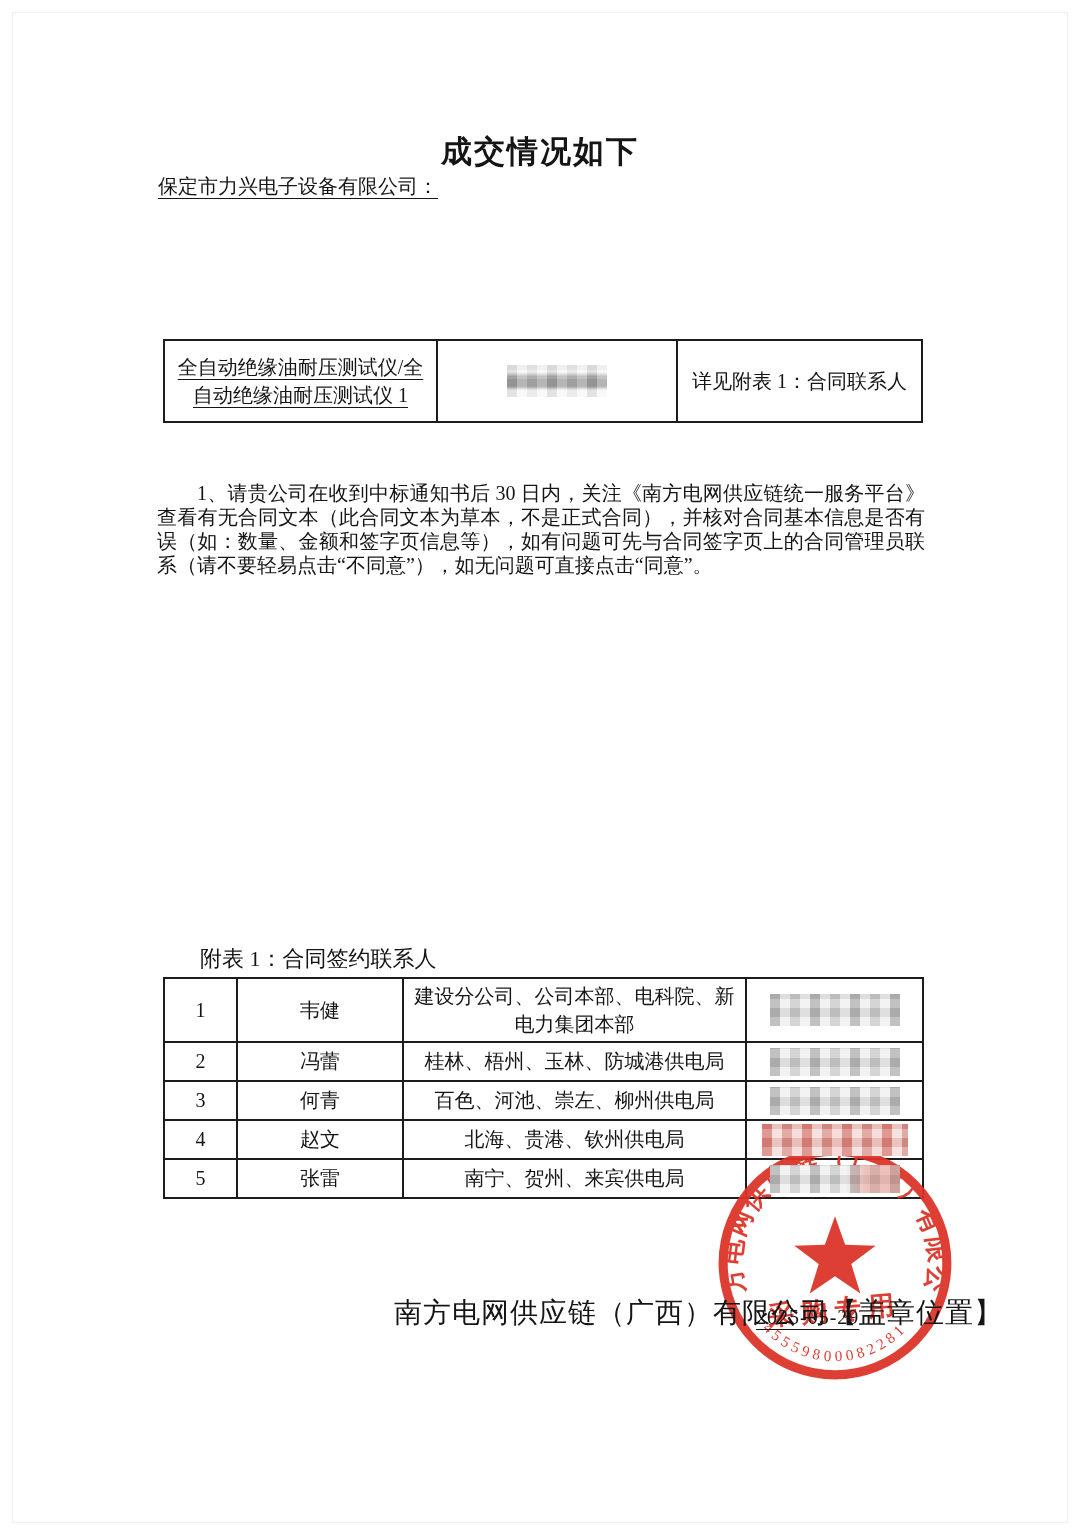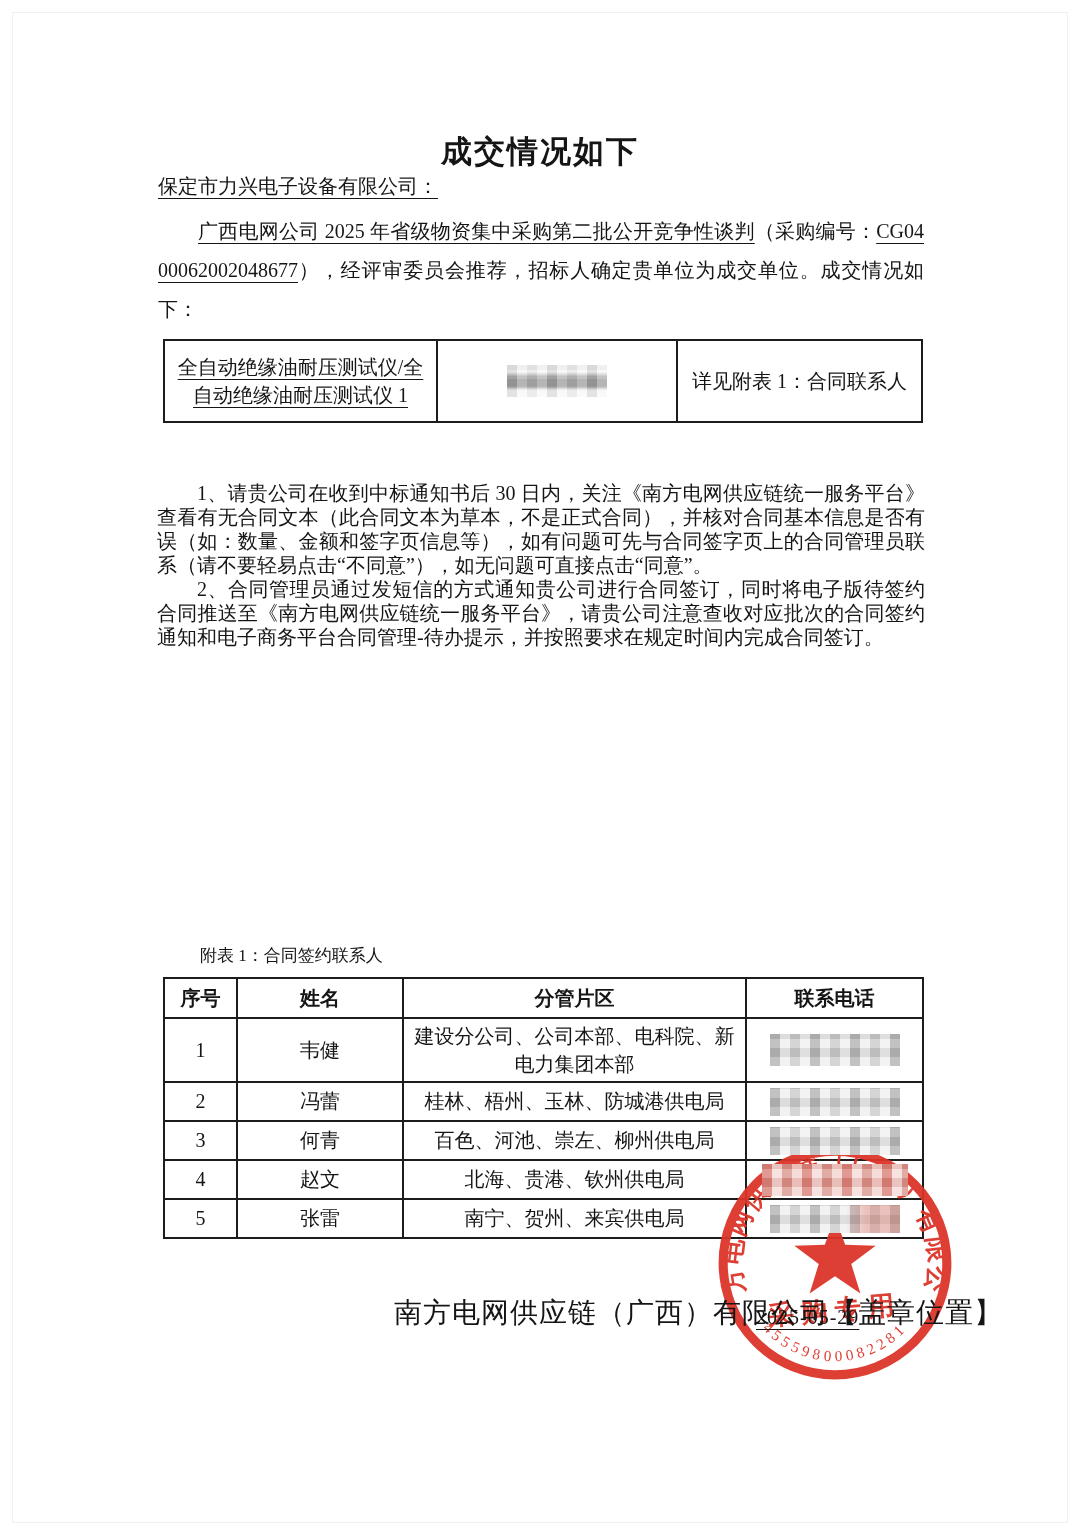--- a/index.html
+++ b/index.html
@@ -28,21 +28,21 @@
   .t1 .pkg{line-height:28px;}
   .t2{position:absolute;top:977px;left:163px;width:759px;}
   .t2 .hrow{height:40px;}
   .t2 .r1{height:64px;line-height:28px;}
   .t2 .rs{height:39px;}
   .paras{
     position:absolute;top:481px;left:157px;width:768px;
     font-size:20px;line-height:24px;text-align:justify;
   }
   .paras p{margin:0;text-indent:2em;word-break:break-all;}
-  .annex-title{position:absolute;top:944px;left:200px;font-size:17px;}
+  .annex-title{position:absolute;top:944px;left:200px;font-size:22px;}
   .signature{position:absolute;top:1294px;left:394px;font-size:28px;z-index:7;letter-spacing:1px;}
   .sign-date{position:absolute;top:1306px;left:756px;font-size:20px;z-index:7;letter-spacing:1px;}
   
   .mosaic{
     display:inline-block;vertical-align:middle;
     background-color:#dedede;
     background-image:
       repeating-linear-gradient(90deg, rgba(96,96,96,.30) 0 10px, rgba(255,255,255,.34) 10px 20px,
         rgba(140,140,140,.24) 20px 30px, rgba(255,255,255,.38) 30px 40px),
       repeating-linear-gradient(0deg, rgba(255,255,255,.42) 0 9px, rgba(120,120,120,.18) 9px 18px);
@@ -77,58 +77,50 @@
 </head>
 <body>
 
 <div class="page">
   <div class="edge"></div>
 
   <div class="title">成交情况如下</div>
 
   <div class="addressee u">保定市力兴电子设备有限公司：</div>
 
-  <p class="intro"><span class="u">广西电网公司 2025 年省级物资集中采购第二批公开竞争性谈判</span><span>（采购编号：</span><span class="u">CG0400062002048677</span><span>），经评审委员会推荐，招标人确定贵单位为成交单位。成交情况如下：</span></p>
 
   <table class="t1">
     <colgroup>
         <col style="width:273px">
         <col style="width:240px">
         <col style="width:245px">
       </colgroup>
     <tbody>
     <tr class="drow">
       <td class="pkg"><span class="u">全自动绝缘油耐压测试仪/全自动绝缘油耐压测试仪 1</span></td>
       <td><span class="mosaic mosaic-amount"></span></td>
       <td>详见附表 1：合同联系人</td>
     </tr>
   </tbody>
     </table>
 
   <div class="paras">
     <p>1、请贵公司在收到中标通知书后 30 日内，关注《南方电网供应链统一服务平台》查看有无合同文本（此合同文本为草本，不是正式合同），并核对合同基本信息是否有误（如：数量、金额和签字页信息等），如有问题可先与合同签字页上的合同管理员联系（请不要轻易点击“不同意”），如无问题可直接点击“同意”。</p>
-    <p>2、合同管理员通过发短信的方式通知贵公司进行合同签订，同时将电子版待签约合同推送至《南方电网供应链统一服务平台》，请贵公司注意查收对应批次的合同签约通知和电子商务平台合同管理-待办提示，并按照要求在规定时间内完成合同签订。</p>
   </div>
 
   <div class="annex-title">附表 1：合同签约联系人</div>
 
   <table class="t2">
     <colgroup>
         <col style="width:73px">
         <col style="width:166px">
         <col style="width:343px">
         <col style="width:177px">
       </colgroup>
     <tbody>
-        <tr class="hrow">
-      <th>序号</th>
-      <th>姓名</th>
-      <th>分管片区</th>
-      <th>联系电话</th>
-    </tr>
     <tr class="r1">
       <td>1</td>
       <td>韦健</td>
       <td>建设分公司、公司本部、电科院、新电力集团本部</td>
       <td><span class="mosaic mosaic-phone mosaic-phone-tall"></span></td>
     </tr>
     <tr class="rs">
       <td>2</td>
       <td>冯蕾</td>
       <td>桂林、梧州、玉林、防城港供电局</td>

